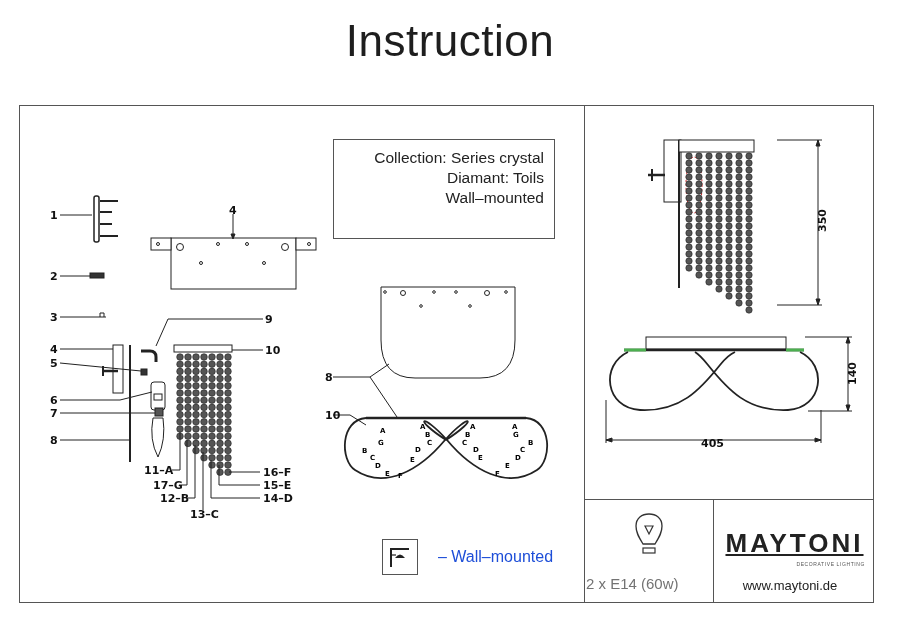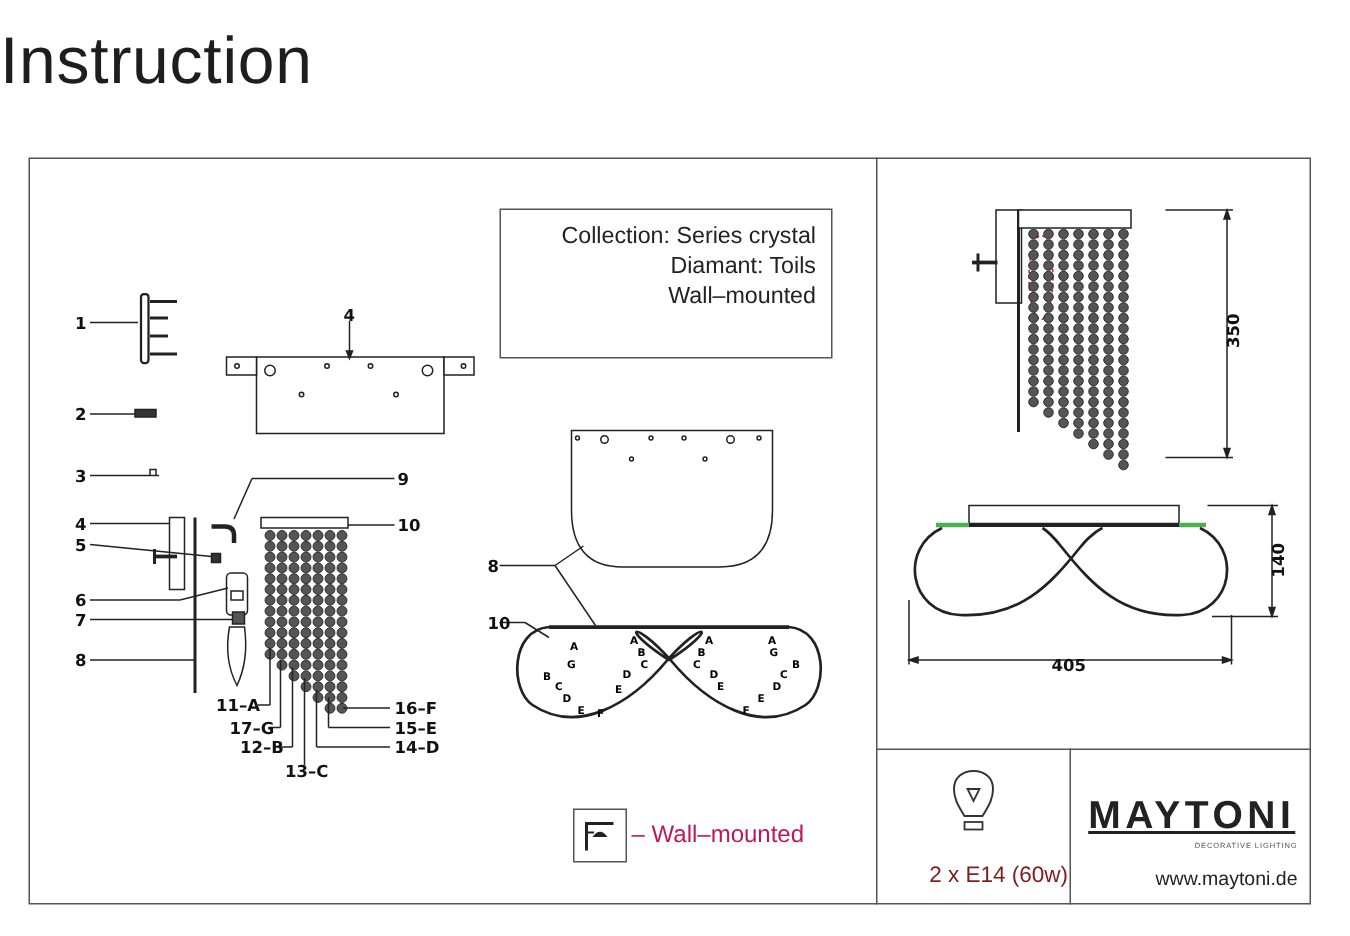--- a/index.html
+++ b/index.html
@@ -1,32 +1,32 @@
 <!DOCTYPE html>
 <html><head>
   <meta charset="utf-8">
   <style>
     html, body { margin:0; padding:0; background:#ffffff; }
     body { width:900px; height:624px; position:relative; overflow:hidden; font-family:"Liberation Sans", sans-serif; color:#222; }
-    .title { position:absolute; left:0; top:16px; width:900px; text-align:left; font-size:44px; color:#1e1e1e; letter-spacing:0.5px; }
+    .title { position:absolute; left:0; top:16px; width:900px; text-align:center; font-size:44px; color:#1e1e1e; letter-spacing:0.5px; }
     .frame { position:absolute; left:19px; top:105px; width:855px; height:498px; border:1.5px solid #555; box-sizing:border-box; }
     .vdiv { position:absolute; left:584px; top:105px; width:0; height:498px; border-left:1.5px solid #555; }
     .hdiv { position:absolute; left:584px; top:499px; width:290px; height:0; border-top:1.5px solid #555; }
     .vdiv2 { position:absolute; left:713px; top:499px; width:0; height:104px; border-left:1.5px solid #555; }
     .infobox { position:absolute; left:333px; top:139px; width:222px; height:100px; border:1.5px solid #555; box-sizing:border-box; padding:8px 10px 0 0; text-align:right; font-size:15.5px; line-height:20px; color:#222; }
     .infobox div { white-space:nowrap; }
     svg.draw { position:absolute; left:0; top:0; }
     .legend { position:absolute; left:382px; top:540px; height:34px; display:flex; align-items:center; }
     .legend-box { width:36px; height:36px; border:1.5px solid #555; box-sizing:border-box; position:relative; }
-    .legend-text { margin-left:3px; font-size:16px; color:#be185d; }
-    .lamp-spec { position:absolute; left:586px; top:575px; width:126px; text-align:right; font-size:15px; color:#7f1d1d; }
+    .legend-text { margin-left:20px; font-size:16px; color:#1d4ed8; }
+    .lamp-spec { position:absolute; left:586px; top:575px; width:126px; text-align:left; font-size:15px; color:#737373; }
     .bulb { position:absolute; left:634px; top:512px; }
     .brand { position:absolute; left:715px; top:528px; width:159px; text-align:center; font-size:26px; font-weight:bold; letter-spacing:3px; color:#222;text-decoration:underline; }
     .brand-sub { position:absolute; left:715px; top:561px; width:150px; text-align:right; font-size:5px; letter-spacing:0.6px; color:#555; }
-    .url { position:absolute; left:715px; top:578px; width:150px; text-align:right; font-size:13px; color:#222; }
+    .url { position:absolute; left:715px; top:578px; width:150px; text-align:center; font-size:13px; color:#222; }
     .lbl { font-family:"DejaVu Sans", sans-serif; font-weight:bold; font-size:11px; fill:#111; }
   </style>
 </head>
 <body>
 
 <div class="title">Instruction</div>
 
 <div class="frame"></div>
 <div class="vdiv"></div>
 <div class="hdiv"></div>

